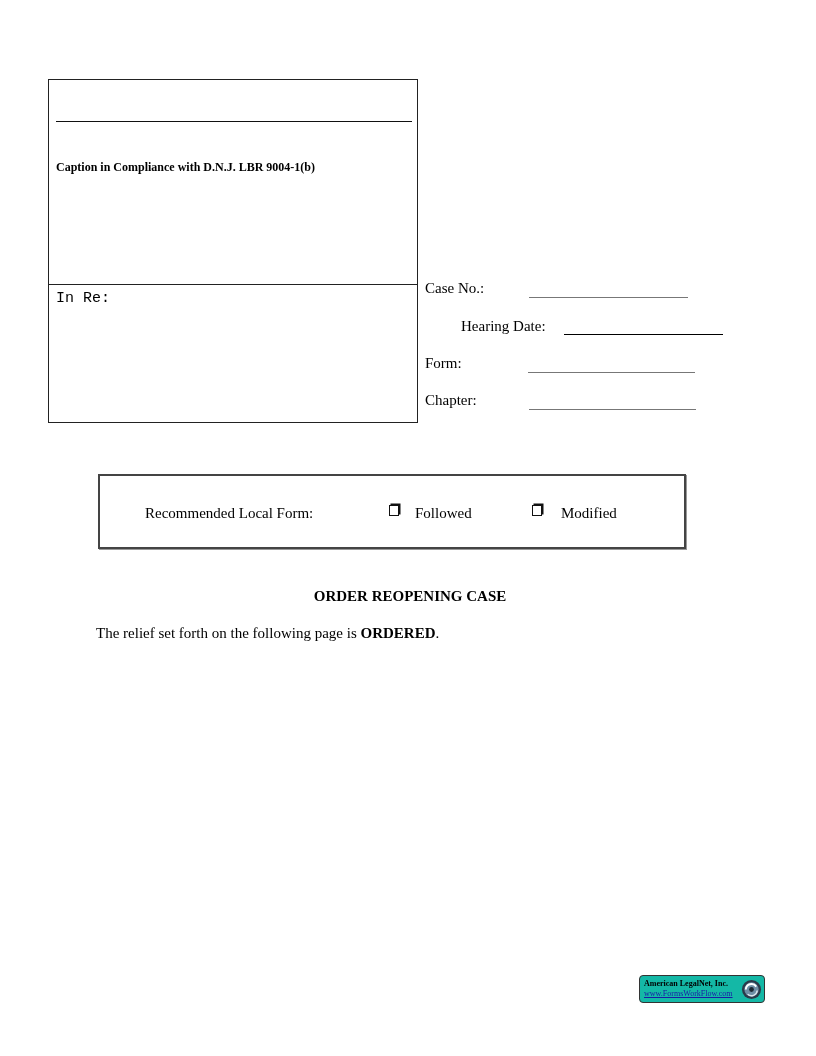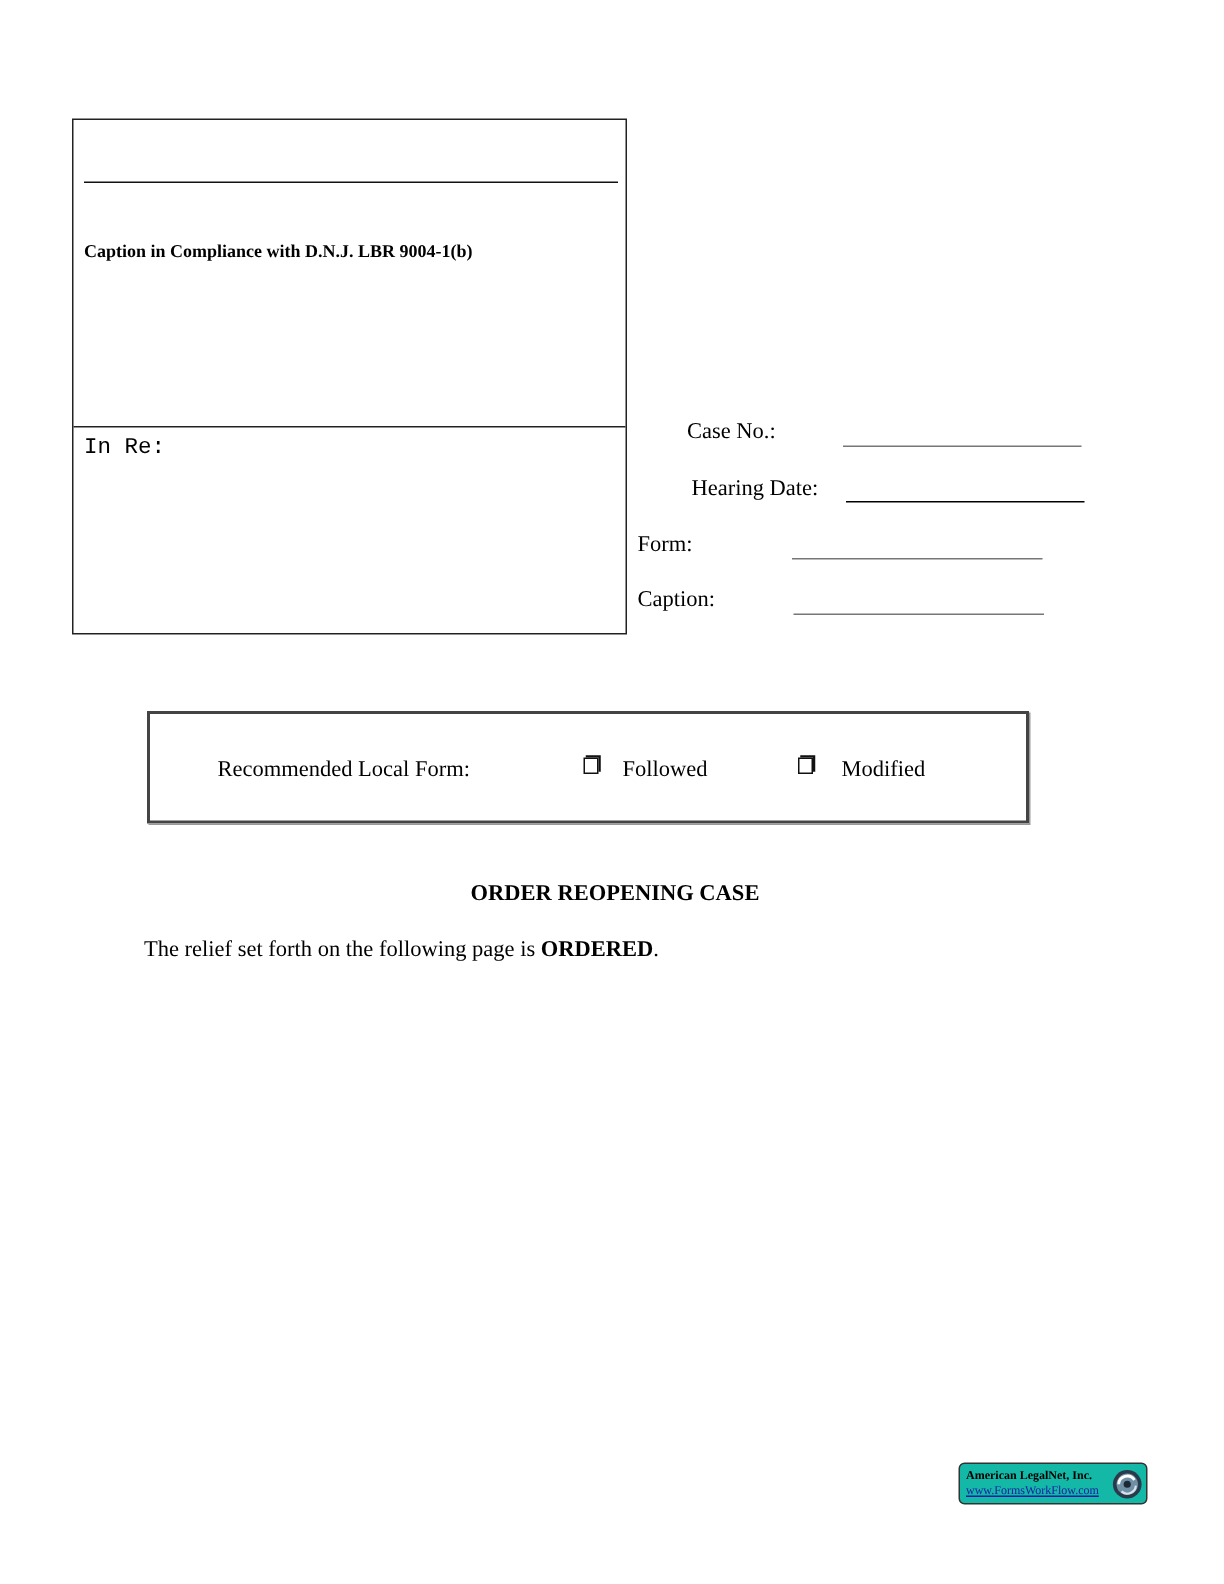--- a/index.html
+++ b/index.html
@@ -182,34 +182,34 @@
   <div class="caption-top">
     <div class="court-name">
     </div>
     <div class="court-rule"></div>
     <div class="compliance">Caption in Compliance with D.N.J. LBR 9004-1(b)</div>
   </div>
   <div class="in-re">In Re:</div>
 </div>
 
 <div class="case-fields">
-  <div class="field-row" style="top:0px;margin-left:33px;">
+  <div class="field-row" style="top:0px;">
     <span class="field-label">Case No.:</span>
     <div class="field-line" style="left:104px; top:17px; width:159px;"></div>
   </div>
   <div class="field-row" style="top:38px;margin-left:36px;">
     <span class="field-label">Hearing Date:</span>
     <div class="field-line dark" style="left:103px; top:16px; width:159px;"></div>
   </div>
   <div class="field-row" style="top:75px;">
     <span class="field-label">Form:</span>
     <div class="field-line" style="left:103px; top:17px; width:167px;"></div>
   </div>
   <div class="field-row" style="top:112px;">
-    <span class="field-label">Caption:</span>
+    <span class="field-label">Chapter:</span>
     <div class="field-line" style="left:104px; top:17px; width:167px;"></div>
   </div>
 </div>
 
 <div class="form-box">
   <span class="form-label">Recommended Local Form:</span>
   <span class="checkbox" style="left:289px;"></span>
   <span class="check-label" style="left:315px;">Followed</span>
   <span class="checkbox" style="left:432px;"></span>
   <span class="check-label" style="left:461px;">Modified</span>

